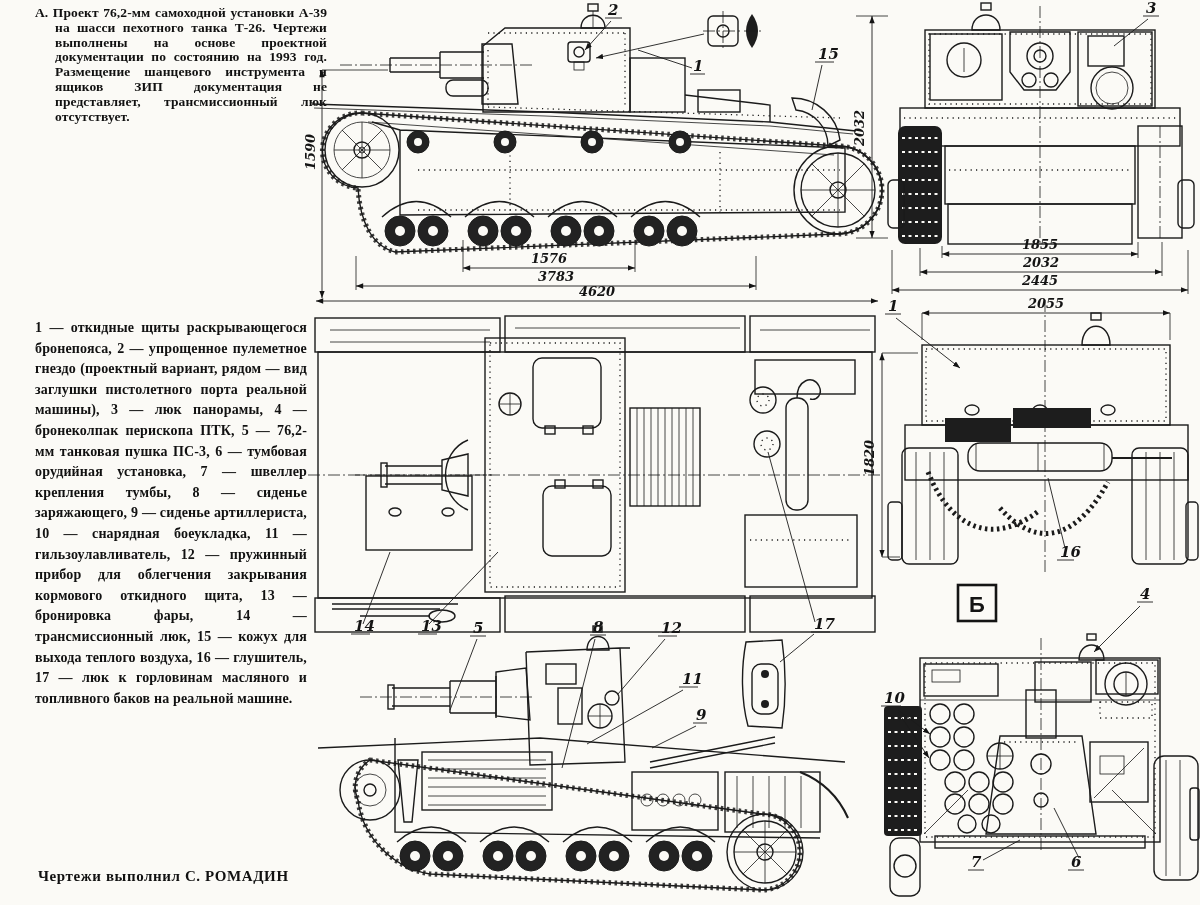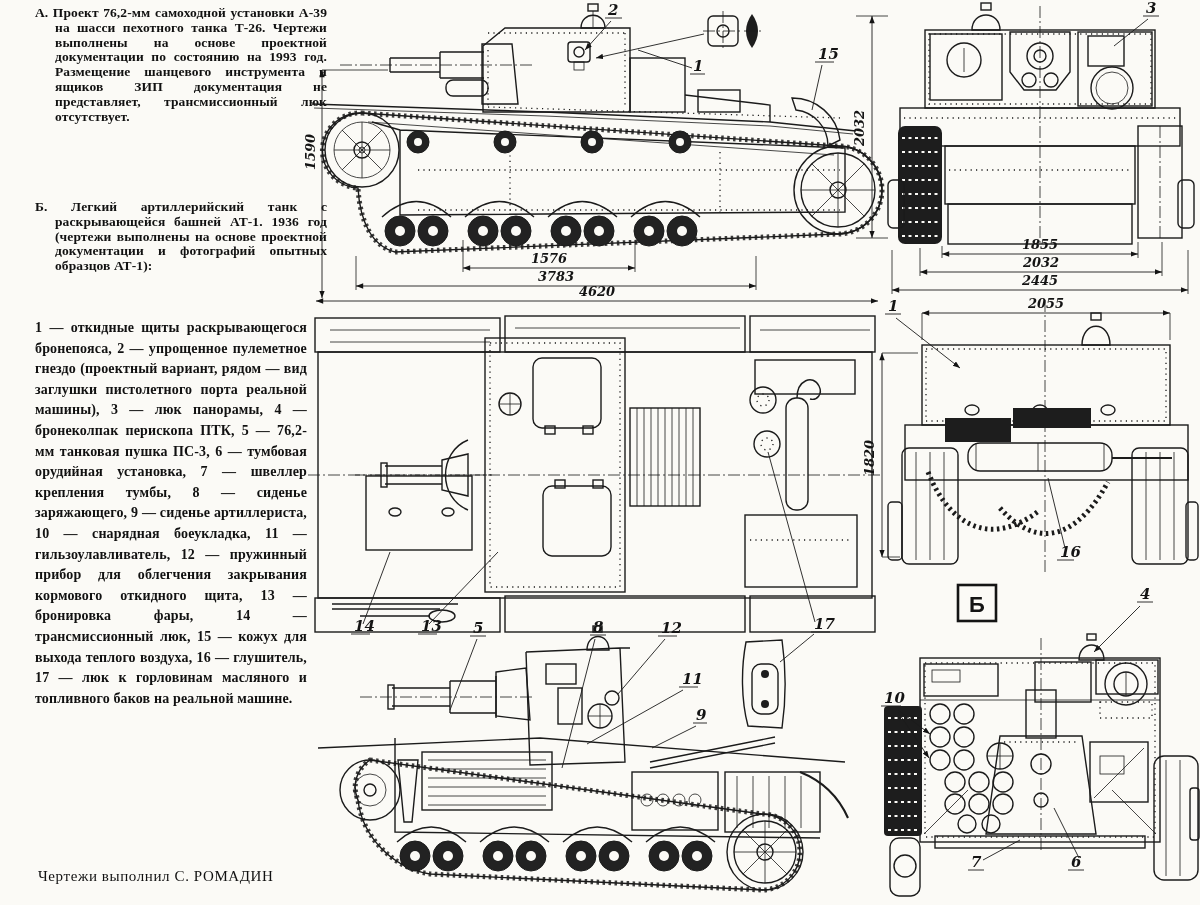--- a/index.html
+++ b/index.html
@@ -4,21 +4,21 @@
 <style>
   html,body{margin:0;padding:0;}
   body{width:1200px;height:905px;background:#fbfaf6;overflow:hidden;
        font-family:"Liberation Serif",serif;color:#111;}
   .page{position:relative;width:1200px;height:665px;}
   .block{position:absolute;left:35px;width:272px;margin:0;}
   .para{font-weight:bold;font-size:13.5px;line-height:14.8px;text-align:justify;
         padding-left:20px;text-indent:-20px;letter-spacing:.1px;}
   .legend{font-weight:bold;font-size:14px;line-height:20.6px;text-align:justify;
           letter-spacing:.15px;}
-  .credit{position:absolute;left:38px;top:868px;font-weight:normal;font-size:15px;
+  .credit{position:absolute;left:38px;top:868px;font-weight:bold;font-size:15px;
           letter-spacing:.6px;}
   svg{position:absolute;left:300px;top:0;}
   svg text{font-family:"DejaVu Serif",serif;font-style:italic;fill:#141414;}
   .dim{font-size:13px;font-weight:bold;}
   .co{font-size:15px;font-weight:bold;}
   .sec{font-family:"Liberation Sans",sans-serif;font-style:normal;font-weight:bold;
        font-size:22px;}
   .ln{stroke:#1b1b1b;fill:none;stroke-width:1.4;}
   .ln2{stroke:#1b1b1b;fill:none;stroke-width:2.1;}
   .tn{stroke:#1b1b1b;fill:none;stroke-width:.8;}
@@ -28,21 +28,20 @@
   .trk{stroke:#1b1b1b;fill:none;stroke-width:5;stroke-dasharray:2.5 3.5;}
   .dk{fill:#1d1d1d;stroke:none;}
   .wz{stroke:#fbfaf6;stroke-width:2;stroke-dasharray:3 3.5;fill:none;}
 </style>
 </head>
 <body>
 
 <div class="page">
 
   <p class="block para" style="top:6px">А. Проект 76,2-мм самоходной установки А-39 на шасси пехотного танка Т-26. Чертежи выполнены на основе проектной документации по состоянию на 1993 год. Размещение шанцевого инструмента и ящиков ЗИП документация не представляет, трансмиссионный люк отсутствует.</p>
-  <p class="block para" style="top:200px">Б. Легкий артиллерийский танк с раскрывающейся башней АТ-1. 1936 год (чертежи выполнены на основе проектной документации и фотографий опытных образцов АТ-1):</p>
   <p class="block legend" style="top:318px">1 — откидные щиты раскрывающегося бронепояса, 2 — упрощенное пулеметное гнездо (проектный вариант, рядом — вид заглушки пистолетного порта реальной машины), 3 — люк панорамы, 4 — бронеколпак перископа ПТК, 5 — 76,2-мм танковая пушка ПС-3, 6 — тумбовая орудийная установка, 7 — швеллер крепления тумбы, 8 — сиденье заряжающего, 9 — сиденье артиллериста, 10 — снарядная боеукладка, 11 — гильзоулавливатель, 12 — пружинный прибор для облегчения закрывания кормового откидного щита, 13 — бронировка фары, 14 — трансмиссионный люк, 15 — кожух для выхода теплого воздуха, 16 — глушитель, 17 — люк к горловинам масляного и топливного баков на реальной машине.</p>
   <div class="credit">Чертежи выполнил С. РОМАДИН</div>
 
   <svg width="900" height="905" viewBox="0 0 900 905">
     <defs>
       <marker id="ah" markerWidth="9" markerHeight="7" refX="8" refY="3" orient="auto">
         <path d="M0,0 L8,3 L0,6 Z" fill="#141414"></path>
       </marker>
       <marker id="ab" markerWidth="9" markerHeight="7" refX="0" refY="3" orient="auto">
         <path d="M8,0 L0,3 L8,6 Z" fill="#141414"></path>

